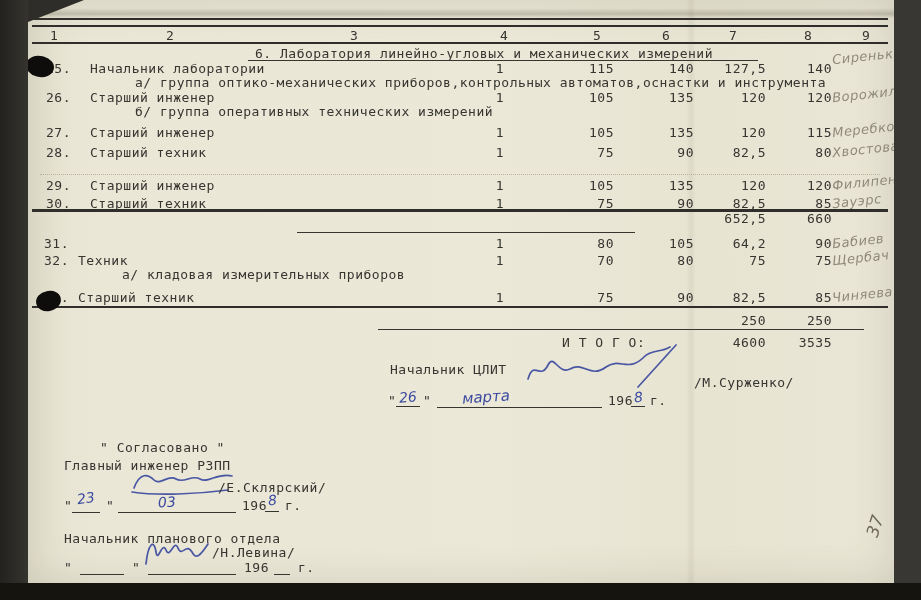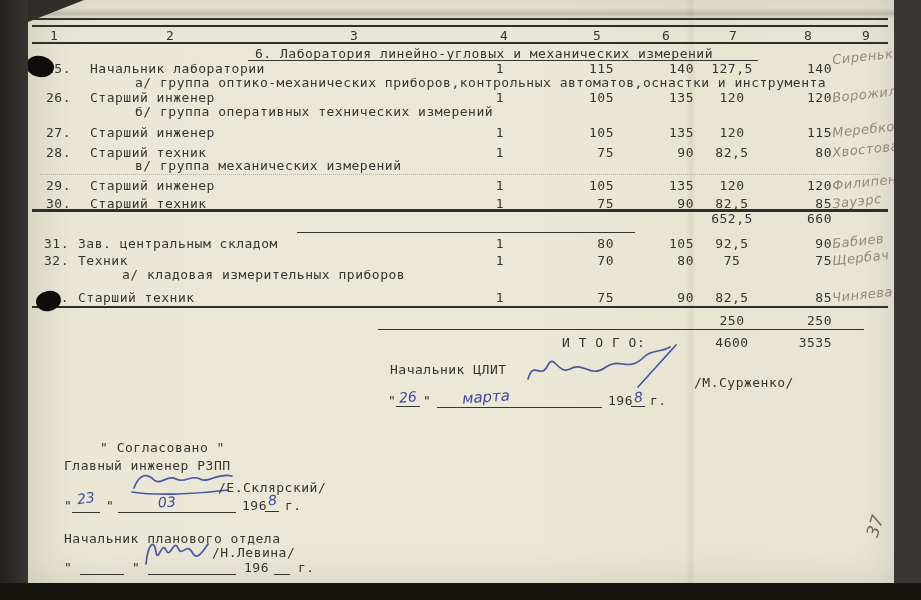--- a/index.html
+++ b/index.html
@@ -29,21 +29,21 @@
 
   .row{position:absolute;left:0;width:921px;height:16px;}
   .cell{position:absolute;font:13px "DejaVu Sans Mono",monospace;letter-spacing:.5px;
         color:#363530;white-space:pre;}
   .num{left:46px;width:42px;}
   .ttl{left:90px;}
   .ttl7{left:78px;}
   .c4{left:486px;width:28px;text-align:center;}
   .c5{left:558px;width:56px;text-align:right;}
   .c6{left:638px;width:56px;text-align:right;}
-  .c7{left:698px;width:68px;text-align:center;}
+  .c7{left:698px;width:68px;text-align:right;}
   .c8{left:774px;width:58px;text-align:right;}
   .nm{left:832px;width:100px;top:-5px;}
 
   .hand{font-family:"DejaVu Sans",sans-serif;font-style:italic;}
   .pencil{color:#8f8а7c;color:#8f897b;font-size:13px;transform:rotate(-6deg);}
   .ink{color:#3b4aa0;}
   .blot{position:absolute;background:#0e0d0b;border-radius:50% 46% 52% 48%;}
   svg{position:absolute;overflow:visible;}
   .sigpath{fill:none;stroke:#3b4aa0;stroke-width:1.7;stroke-linecap:round;opacity:.92;}
   .uline{position:absolute;border-bottom:1.5px solid #363530;height:0;}
@@ -114,21 +114,20 @@
   <div class="row" style="top:145px">
     <span class="cell num">28.</span>
     <span class="cell ttl">Старший техник</span>
     <span class="cell c4">1</span>
     <span class="cell c5">75</span>
     <span class="cell c6">90</span>
     <span class="cell c7">82,5</span>
     <span class="cell c8">80</span>
     <span class="cell nm hand pencil">Хвостова</span>
   </div>
-  <span class="typed" style="left:135px;top:158px">в/ группа механических измерений</span>
   <div class="dotted" style="left:40px;top:174px;width:840px"></div>
 
   <div class="row" style="top:178px">
     <span class="cell num">29.</span>
     <span class="cell ttl">Старший инженер</span>
     <span class="cell c4">1</span>
     <span class="cell c5 bold">105</span>
     <span class="cell c6">135</span>
     <span class="cell c7">120</span>
     <span class="cell c8">120</span>
@@ -149,25 +148,24 @@
 
   <div class="row" style="top:211px">
     <span class="cell c7">652,5</span>
     <span class="cell c8">660</span>
   </div>
 
   <div class="uline" style="left:297px;top:232px;width:338px"></div>
 
   <div class="row" style="top:236px">
     <span class="cell num" style="left:44px">31.</span>
-    <span class="cell ttl7">Зав. центральным складом</span>
     <span class="cell c4">1</span>
     <span class="cell c5">80</span>
     <span class="cell c6">105</span>
-    <span class="cell c7">92,5</span>
+    <span class="cell c7">64,2</span>
     <span class="cell c8">90</span>
     <span class="cell nm hand pencil">Бабиев</span>
   </div>
   <div class="row" style="top:253px">
     <span class="cell num" style="left:44px">32.</span>
     <span class="cell ttl7">Техник</span>
     <span class="cell c4">1</span>
     <span class="cell c5">70</span>
     <span class="cell c6">80</span>
     <span class="cell c7">75</span>

